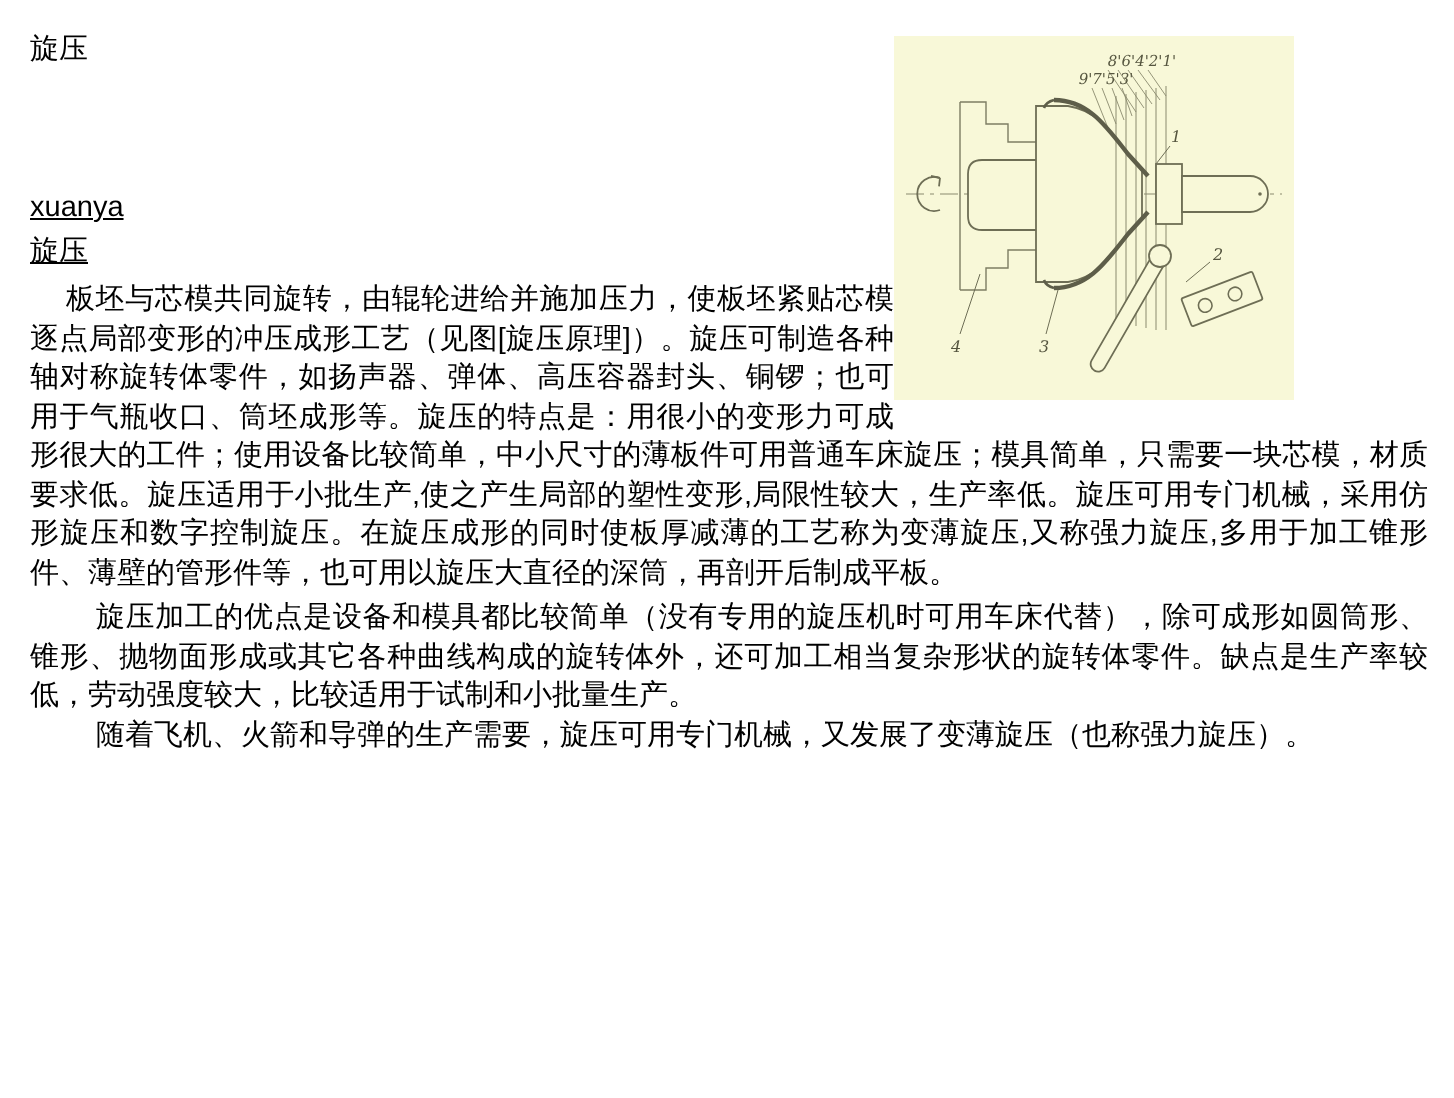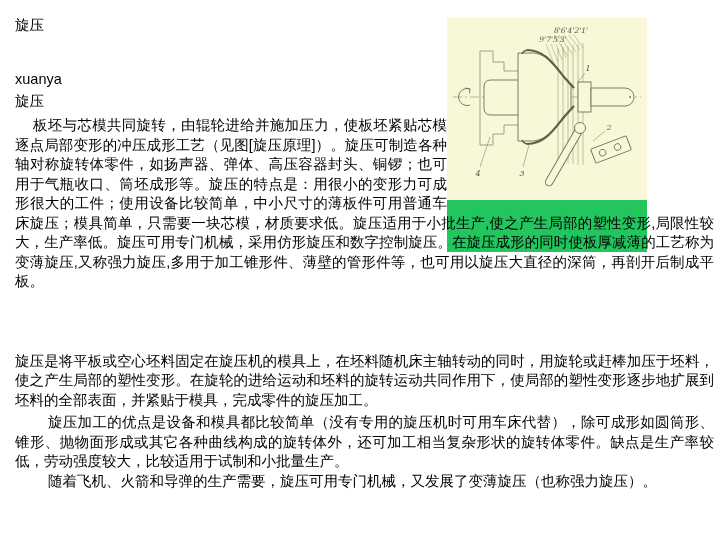--- a/index.html
+++ b/index.html
@@ -12,30 +12,30 @@
   .page {
     box-sizing: border-box;
     width: 727px; height: 549px;
     padding: 18px 13px 0 15px;
   }
   .figure-float {
     float: right;
     width: 267px; height: 183px;
   }
   .figure {
-    width: 200px; height: 234px;
-    background: #22c55e;
+    width: 200px; height: 182px;
+    background: #eab308;
   }
   .title {
     font-size: 14.5px; font-weight: normal;
     line-height: 15px; margin: 0;
   }
   .entry {
-    margin-top: 35px;
-    font-size: 14.5px; line-height: 22px;
+    margin-top: 60px;
+    font-size: 14.5px; line-height: 22px; text-decoration: underline;
   }
   p {
     margin: 0;
     font-size: 14.5px;
     line-height: 19.5px;
     text-align: justify;
     word-break: break-all;
   }
   .p1 { margin-top: 4px;  text-indent: 18px; }
   .p2 { margin-top: 60px; }
@@ -130,17 +130,16 @@
   </div>
 
   <h1 class="title">旋压</h1>
 
   <div class="entry">
     <div>xuanya</div>
     <div>旋压</div>
   </div>
 
   <p class="p1">板坯与芯模共同旋转，由辊轮进给并施加压力，使板坯紧贴芯模逐点局部变形的冲压成形工艺（见图[旋压原理]）。旋压可制造各种轴对称旋转体零件，如扬声器、弹体、高压容器封头、铜锣；也可用于气瓶收口、筒坯成形等。旋压的特点是：用很小的变形力可成形很大的工件；使用设备比较简单，中小尺寸的薄板件可用普通车床旋压；模具简单，只需要一块芯模，材质要求低。旋压适用于小批生产,使之产生局部的塑性变形,局限性较大，生产率低。旋压可用专门机械，采用仿形旋压和数字控制旋压。在旋压成形的同时使板厚减薄的工艺称为变薄旋压,又称强力旋压,多用于加工锥形件、薄壁的管形件等，也可用以旋压大直径的深筒，再剖开后制成平板。</p>
-  <p class="p2">旋压是将平板或空心坯料固定在旋压机的模具上，在坯料随机床主轴转动的同时，用旋轮或赶棒加压于坯料，使之产生局部的塑性变形。在旋轮的进给运动和坯料的旋转运动共同作用下，使局部的塑性变形逐步地扩展到坯料的全部表面，并紧贴于模具，完成零件的旋压加工。</p>
   <p class="p3">旋压加工的优点是设备和模具都比较简单（没有专用的旋压机时可用车床代替），除可成形如圆筒形、锥形、抛物面形成或其它各种曲线构成的旋转体外，还可加工相当复杂形状的旋转体零件。缺点是生产率较低，劳动强度较大，比较适用于试制和小批量生产。</p>
   <p class="p4">随着飞机、火箭和导弹的生产需要，旋压可用专门机械，又发展了变薄旋压（也称强力旋压）。</p>
 
 </div>
 
 </body></html>

